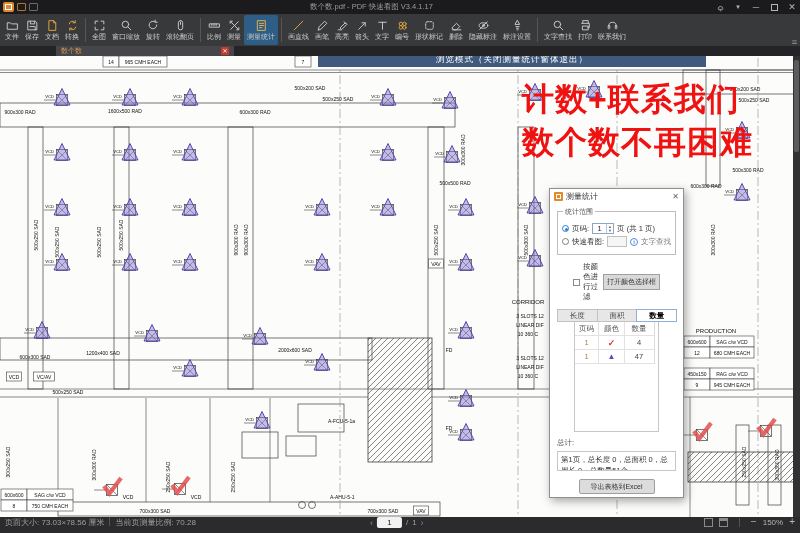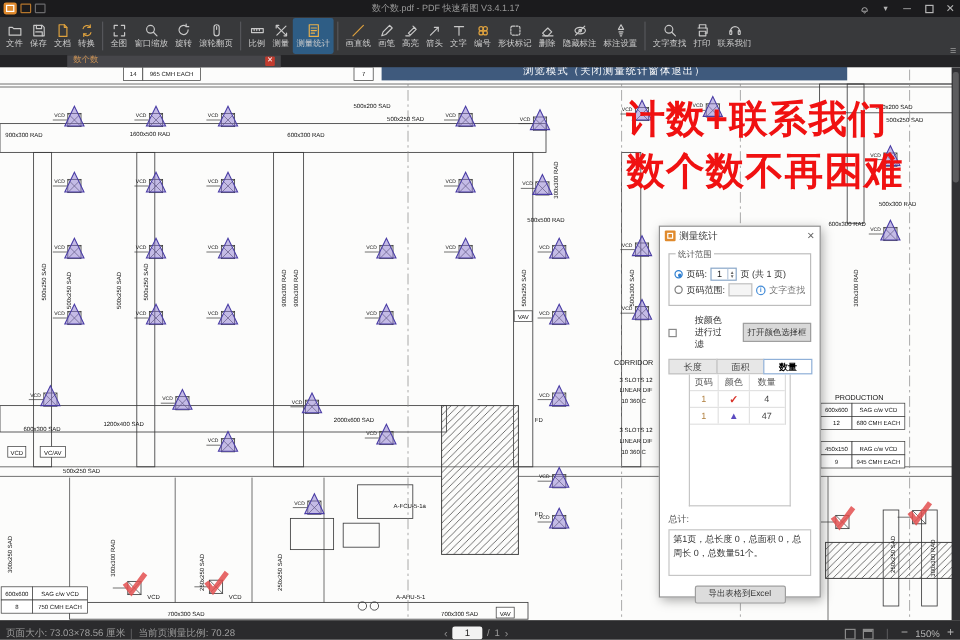--- a/index.html
+++ b/index.html
@@ -57,40 +57,40 @@
   .radio.sel{border-color:#2f7fd0}
   .radio.sel::after{content:"";position:absolute;left:1.5px;top:1.5px;width:3px;height:3px;border-radius:50%;background:#2f7fd0}
   .p-spin{width:22px;height:11px;border:1px solid #89a7c8;display:flex;align-items:stretch}
   .p-spin .v{flex:1;text-align:center;line-height:10px;font-size:7.5px;color:#222}
   .p-spin .ar{width:7px;border-left:1px solid #b9c9dc;display:flex;flex-direction:column;align-items:center;justify-content:center;font-size:4px;color:#666;line-height:4px}
   .p-input{width:30px;height:11px;border:1px solid #c0c0c0;background:#f5f5f5}
   .info{width:8px;height:8px;border:1px solid #4a90d9;border-radius:50%;color:#4a90d9;font-size:6px;line-height:7px;text-align:center;flex:0 0 auto;font-weight:bold}
   .hint{color:#777}
   .chk{width:7px;height:7px;border:1px solid #8a8a8a;background:#fff;flex:0 0 auto}
   .p-btn{margin-left:auto;background:#d9d9d9;border:1px solid #9f9f9f;padding:2px 3px;font-size:7px;color:#333;white-space:nowrap}
-  .p-checkrow{margin:7px 7px 0;display:flex;align-items:center;gap:15px}
+  .p-checkrow{margin:7px 23px 0;display:flex;align-items:center;gap:3px}
   .p-tabs{display:flex;margin:7px 7px 0;height:13px}
   .p-tab{flex:1;display:flex;align-items:center;justify-content:center;background:#e7e7e7;border:1px solid #c2c2c2;margin-right:-1px;color:#444}
   .p-tab.act{background:#fff;border-color:#8fb0d8;font-weight:bold;color:#000;z-index:1}
   .p-table{margin:0 24px;height:110px;border:1px solid #c6c6c6;border-top:none;background:#fff;position:relative}
   .p-grid{width:80px;border-right:1px solid #dcdcdc}
   .p-tr{display:flex;height:14px;border-bottom:1px solid #e2e2e2}
   .p-td{display:flex;align-items:center;justify-content:center;border-right:1px solid #e2e2e2;font-size:7.5px;color:#555}
   .p-td.c1{width:24px;color:#b07f3f}
   .p-td.c2{width:26px}
   .p-td.c3{width:28px;border-right:none;color:#444}
   .p-tr.head .p-td{color:#555}
   .mk-check{color:#d9342b;font-weight:bold;font-size:9px}
   .mk-tri{color:#5b4bc0;font-size:8px}
   .p-total{margin:6px 7px 0;color:#555}
-  .p-sum{margin:3px 7px 0;border:1px solid #c6c6c6;padding:3px;height:39px;line-height:1.45;color:#333;overflow:hidden}
+  .p-sum{margin:3px 7px 0;border:1px solid #c6c6c6;padding:3px;height:20px;line-height:1.45;color:#333;overflow:hidden}
   .p-export{display:block;margin:8px auto 0;width:76px;height:15px;background:#dcdcdc;border:1px solid #9e9e9e;border-radius:2px;font-size:7px;color:#333;text-align:center;line-height:13px}
 
   
-  .statusbar{position:absolute;top:517px;left:0;width:800px;height:16px;background:#2b2b2d;display:flex;align-items:flex-end;font-size:8px;color:#9f9f9f;padding:0 5px;z-index:20}
+  .statusbar{position:absolute;top:517px;left:0;width:800px;height:16px;background:#2b2b2d;display:flex;align-items:flex-start;font-size:8px;color:#9f9f9f;padding:0 5px;z-index:20}
   .sdiv{width:1px;height:9px;background:#535355;margin:0 5px}
   .pagenav{position:absolute;left:50%;transform:translateX(-56%);display:flex;align-items:center;gap:4px}
   .pn-ar{color:#8f8f8f;font-size:9px}
   .pn-box{width:25px;height:11px;background:#f2f2f2;border-radius:2px;color:#222;text-align:center;line-height:11px;font-size:8px}
   .zoomctl{margin-left:auto;display:flex;align-items:center;gap:6px}
   .pgico{width:9px;height:9px;border:1px solid #8a8a8a}
   .pgico.b{background:linear-gradient(#8a8a8a 2px,transparent 2px)}
   .zbtn{color:#b5b5b5;font-size:10px;line-height:10px}
   .zval{color:#b5b5b5;font-size:8px}
 </style>
@@ -838,21 +838,21 @@
         <span class="radio sel"></span>
         <span>页码:</span>
         <span class="p-spin">
           <span class="v">1</span>
           <span class="ar">▲<br>▼</span>
         </span>
         <span>页 (共 1 页)</span>
       </div>
       <div class="p-row">
         <span class="radio"></span>
-        <span>页码范围:</span>
+        <span>快速看图:</span>
         <span class="p-input"></span>
         <span class="info">i</span>
         <span class="hint">文字查找</span>
       </div>
     </div>
     <div class="p-checkrow">
       <span class="chk"></span>
       <span>按颜色进行过滤</span>
       <button class="p-btn">打开颜色选择框</button>
     </div>

